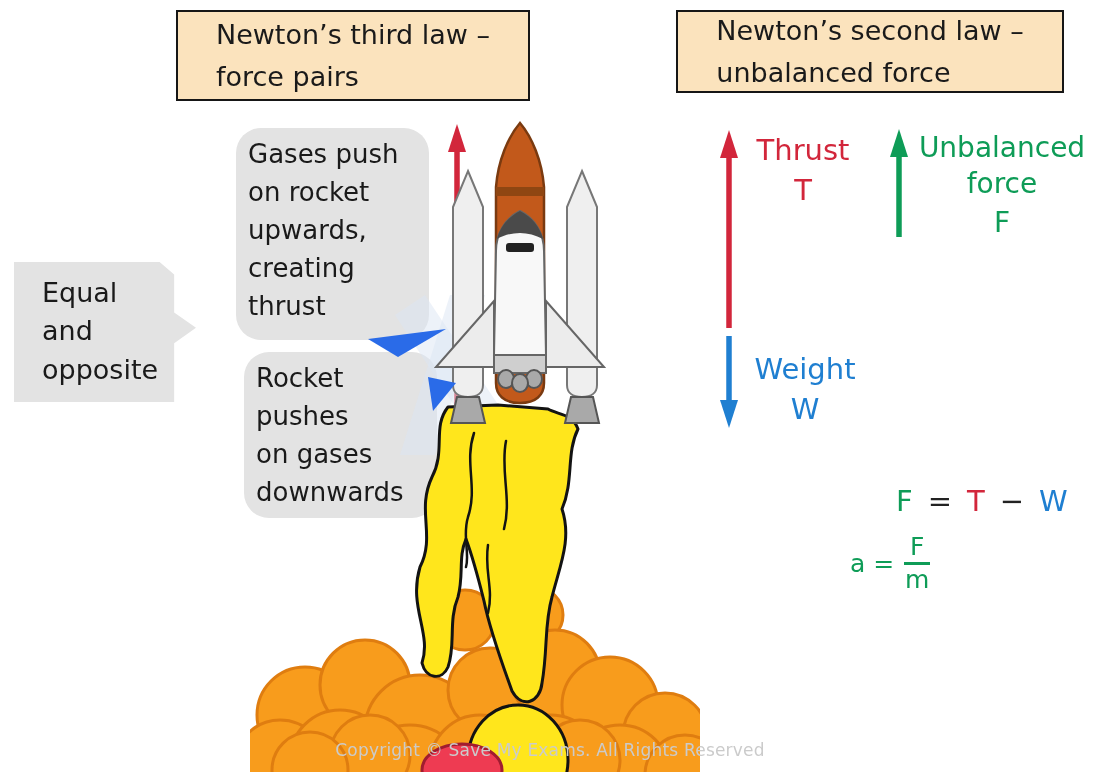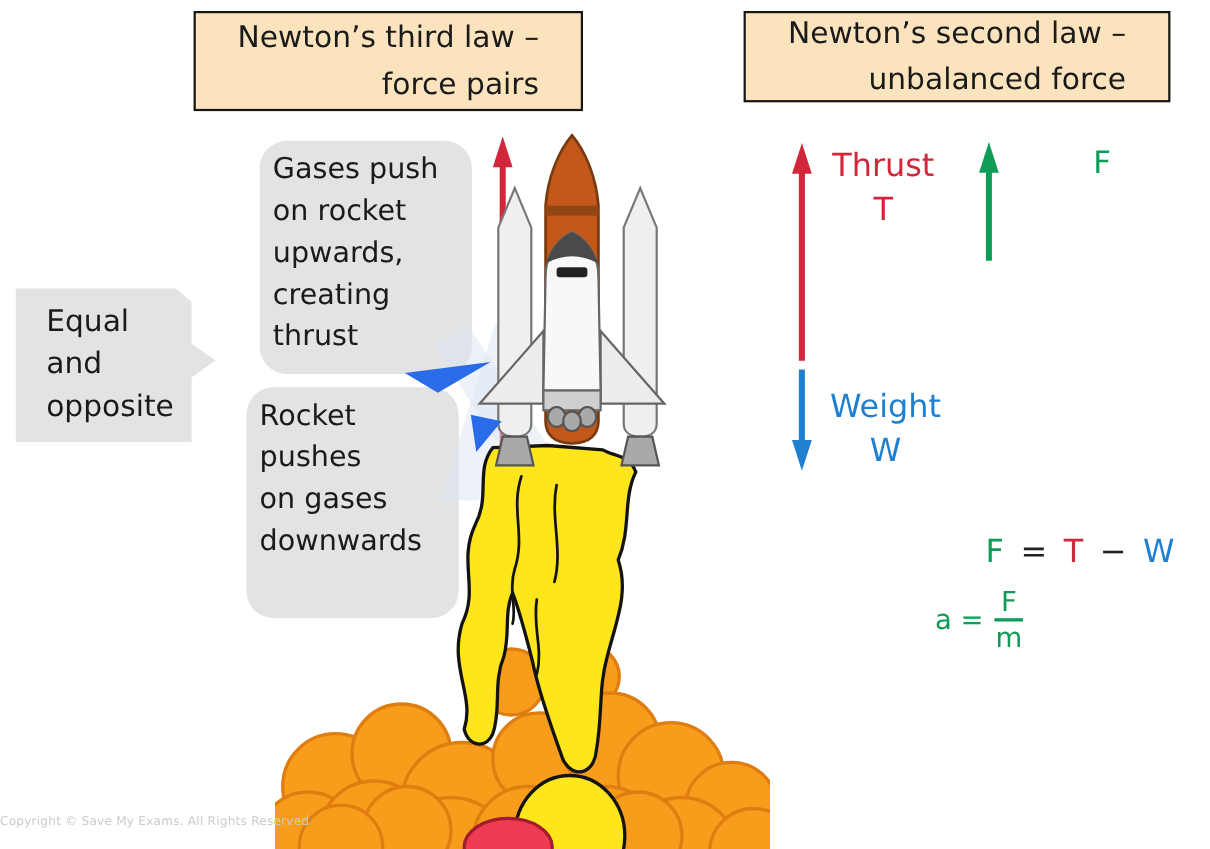--- a/index.html
+++ b/index.html
@@ -4,21 +4,21 @@
 <style>
   *{box-sizing:border-box;margin:0;padding:0}
   body{font-family:"DejaVu Sans","Liberation Sans",sans-serif;background:#ffffff;color:#1a1a1a}
   #stage{position:relative;width:1100px;height:772px;background:#fff;overflow:hidden}
   .abs{position:absolute}
 
   .title-box{
     background:var(--title-bg,#fbe3bd);
     border:2px solid #161616;
     display:flex;align-items:center;justify-content:center;
-    text-align:right;white-space:pre-line;
+    text-align:left;white-space:pre-line;
     font-size:27px;line-height:1.55;
   }
   .note{
     background:var(--note-bg,#e3e3e3);
     white-space:pre-line;font-size:26px;line-height:1.46;
     padding:8px 12px;
     border-radius:25px;
   }
   .bubble{
     background:var(--note-bg,#e3e3e3);
@@ -42,21 +42,21 @@
   .t-dark{color:#222}
 
   .force-col{display:flex;flex-direction:column;align-items:center;gap:3px;
     font-size:29px;text-align:center;white-space:pre-line;line-height:1.28}
 
   .eq1{display:flex;align-items:baseline;gap:15px;font-size:29px}
   .eq2{display:flex;align-items:center;gap:10px;font-size:25px}
   .frac{display:flex;flex-direction:column;align-items:center;line-height:1.05}
   .frac-bar{width:26px;height:3px;background:var(--force-green,#0e9c57);margin:2px 0}
 
-  .copyright{width:100%;font-size:11px;color:#cbcbcb;letter-spacing:.2px}
+  .copyright{width:100%;text-align:center;font-size:17px;color:#cbcbcb;letter-spacing:.2px}
 
   
   .cloud{fill:var(--smoke-orange,#f89c1c);stroke:#df7d10;stroke-width:3}
   .flame{fill:var(--flame-yellow,#ffe61c);stroke:#131313;stroke-width:3;stroke-linejoin:round}
   .flame-line{fill:none;stroke:#131313;stroke-width:2.5;stroke-linecap:round}
   .tank{fill:#c2591b;stroke:#7a3a10;stroke-width:2.5}
   .srb{fill:#efefef;stroke:#777;stroke-width:2}
   .nozzle{fill:#a9a9a9;stroke:#555;stroke-width:2}
   .orbiter{fill:#f8f8f8;stroke:#666;stroke-width:2}
   .wing{fill:#ececec;stroke:#666;stroke-width:2}
@@ -77,21 +77,21 @@
   <div class="abs bubble" style="left:14px;top:262px;width:182px;height:140px">Equal
 and
 opposite</div>
 
   <div class="abs note" style="left:236px;top:128px;width:193px;height:212px">Gases push
 on rocket
 upwards,
 creating
 thrust</div>
 
-  <div class="abs note" style="left:224px;top:352px;width:193px;height:210px">Rocket
+  <div class="abs note" style="left:244px;top:352px;width:193px;height:166px">Rocket
 pushes
 on gases
 downwards</div>
 
   <svg class="abs arrow arrow-red" style="left:444px;top:122px" width="26" height="302" viewBox="0 0 26 302">
     <line x1="13" y1="300" x2="13" y2="28"></line>
     <polygon points="13,2 4,30 22,30"></polygon>
   </svg>
 
   <svg class="abs" style="left:250px;top:115px" width="450" height="657" viewBox="0 0 450 657">
@@ -194,20 +194,22 @@
     <line x1="13" y1="110" x2="13" y2="28"></line>
     <polygon points="13,2 4,30 22,30"></polygon>
   </svg>
 
   <div class="abs force-col t-red" style="left:744px;top:132px;width:118px">
     <span>Thrust</span>
     <span>T</span>
   </div>
 
   <div class="abs force-col t-green" style="left:912px;top:130px;width:180px;font-size:28px">
+    <span>Unbalanced
+force</span>
     <span>F</span>
   </div>
 
   <div class="abs force-col t-blue" style="left:744px;top:351px;width:122px">
     <span>Weight</span>
     <span>W</span>
   </div>
 
   <div class="abs eq1" style="left:896px;top:484px">
     <span class="t-green">F</span>

